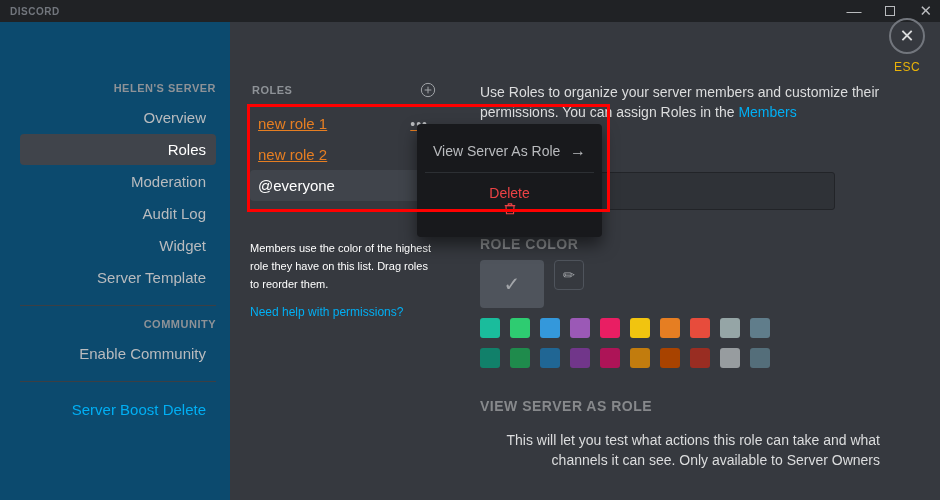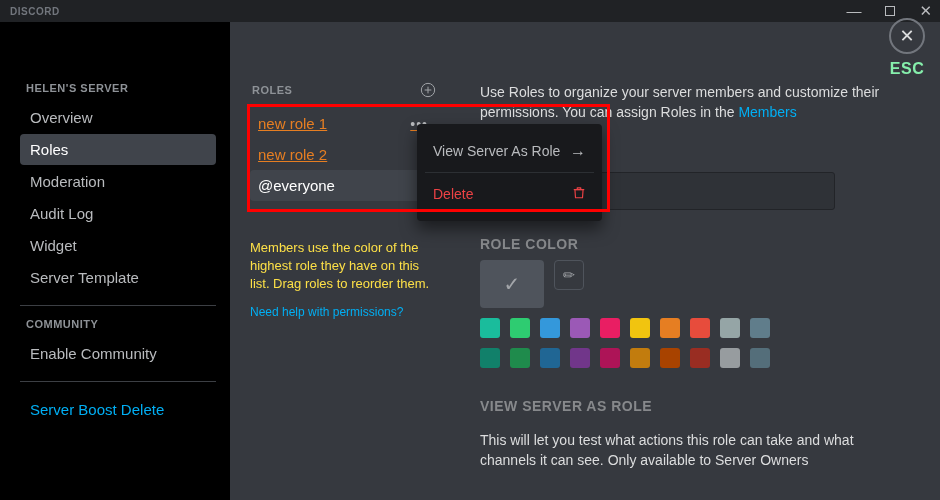--- a/index.html
+++ b/index.html
@@ -5,62 +5,62 @@
   * { box-sizing: border-box; margin: 0; padding: 0; }
   html, body { width: 940px; height: 500px; overflow: hidden; font-family: "Whitney", "Helvetica Neue", Helvetica, Arial, sans-serif; background: #36393f; color: #dcddde; }
   
   .titlebar { height: 22px; background: #202225; display: flex; align-items: center; justify-content: space-between; padding: 0 8px 0 10px; }
   .titlebar-logo { font-size: 10px; font-weight: 800; letter-spacing: 0.5px; color: #72767d; font-style: normal; }
   .titlebar-controls { display: flex; gap: 24px; color: #b9bbbe; }
   .titlebar-controls span { font-size: 15px; line-height: 12px; }
   .square { width: 10px; height: 10px; border: 1px solid #b9bbbe;display:inline-block; }
   
   .app { display: flex; height: 478px; }
-  .col-left { width: 230px; background: #000000; padding: 60px 14px 0 20px; }
+  .col-left { width: 230px; background: #0c4a6e; padding: 60px 14px 0 20px; text-align: right; }
   .col-mid { width: 220px; background: #36393f; padding: 60px 14px 0 20px; position: relative; }
   .col-right { flex: 1; background: #36393f; padding: 60px 60px 0 30px; position: relative; }
   
   .sidebar-header { font-size: 11px; font-weight: 700; color: #8e9297; letter-spacing: 0.5px; margin: 0 0 8px 6px; }
   .sidebar-item { font-size: 15px; color: #b9bbbe; padding: 7px 10px; border-radius: 4px; cursor: pointer; margin: 1px 0; }
   .sidebar-item.active { background: #40444b; color: #fff; }
   .sidebar-item.link { color: #00aff4; }
   .divider { height: 1px; background: #3c3f44; margin: 12px 0; }
   
   .roles-header { display: flex; justify-content: space-between; align-items: center; font-size: 11px; font-weight: 700; color: #8e9297; letter-spacing: 0.5px; margin: 0 0 10px 2px; }
   .plus { width: 16px; height: 16px; color: #a1a4a8; font-size: 16px; line-height: 16px; text-align:center; }
   .role-item { font-size: 15px; padding: 7px 8px; border-radius: 4px; display:flex; align-items:center; cursor:pointer; }
   .role-item.orange { color: #e67e22; text-decoration: underline; }
   .role-item.selected { background: #40444b; color: #fff; }
   .role-item .dots { margin-left: auto; color: #b9bbbe; font-size: 14px; letter-spacing: 1px; }
-  .roles-hint { font-size: 13px; color: #fde047; line-height: 18px; margin: 8px 0 12px; }
+  .roles-hint { font-size: 11px; color: #ffffff; line-height: 18px; margin: 8px 0 12px; }
   .roles-link { font-size: 12px; color: #00aff4; cursor:pointer; }
   
   .desc { font-size: 14px; color: #dcddde; line-height: 20px; }
   .desc a { color: #00aff4; text-decoration:none; }
   .section-label { font-size: 14px; font-weight: 700; letter-spacing: 0.5px; color: #87898c; margin: 26px 0 8px; display:flex; align-items:center; gap:6px;}
   .required-star { color: #ed4245; }
   .input-box { width: 355px; height: 38px; background: rgba(0,0,0,0.12); border:1px solid #222428; border-radius:3px; padding: 0 12px; color: #dcddde; font-size: 15px; outline:none; }
   .color-picker-row { display:flex; gap:10px; align-items:flex-start; margin-bottom:8px;}
   .default-swatch { width: 64px; height: 48px; border-radius: 4px; background: #4f545c; display:flex;align-items:center;justify-content:center; }
   .check { color:#a3a6aa; font-size:20px;}
   .eyedrop-swatch { width:30px;height:30px;border:1px solid #4f545c;border-radius:4px;display:flex;align-items:center;justify-content:center; }
   .eyedrop { color:#a3a6aa; font-size:14px; transform: rotate(-45deg);}
   .swatch-row { display:flex; gap:10px; margin-top:10px;}
   .swatch { width:20px; height:20px; border-radius:3px; cursor:pointer; }
-  .body-text { font-size: 14px; color: #dcddde; line-height: 20px; margin-top:16px;}
+  .body-text { font-size: 14px; color: #dcddde; line-height: 20px; margin-top:16px;text-align:right;}
   
   .close-btn { position:absolute; top: -4px; right: 4px; width:58px; text-align:center; cursor:pointer;}
   .close-circle { width: 36px; height:36px; border: 2px solid #72767d; border-radius:50%; display:flex;align-items:center;justify-content:center;color:#dcddde;font-size:18px; margin: 0 auto 6px;}
-  .close-label { font-size: 16px; font-weight:700; color: #86efac; letter-spacing:0.5px;}
+  .close-label { font-size: 12px; font-weight:400; color: #eab308; letter-spacing:0.5px;}
   
   .red-box { position: absolute; border: 3px solid #ff0000; pointer-events: none; z-index: 50; }
   
   .ctx-menu { position: absolute; background: #18191c; border-radius: 4px; width: 185px; box-shadow: 0 8px 16px rgba(0,0,0,.5); z-index: 40; padding: 8px; }
   .ctx-item { display:flex; justify-content:space-between; align-items:center; font-size:14px; color:#b9bbbe; padding: 10px 8px; border-radius:2px; cursor:pointer;}
-  .ctx-item.danger { color:#ed4245; }
+  .ctx-item.danger { color:#ed4245;flex-direction:column; }
   .ctx-sep { height:1px; background:#2c2f33; margin: 2px 0;}
   .arrow-ic { font-size:16px; }
   .trash-ic { font-size:15px; }
 </style>
 </head>
 <body>
 
 <div class="titlebar">
   <div class="titlebar-logo">DISCORD</div>
   <div class="titlebar-controls">

